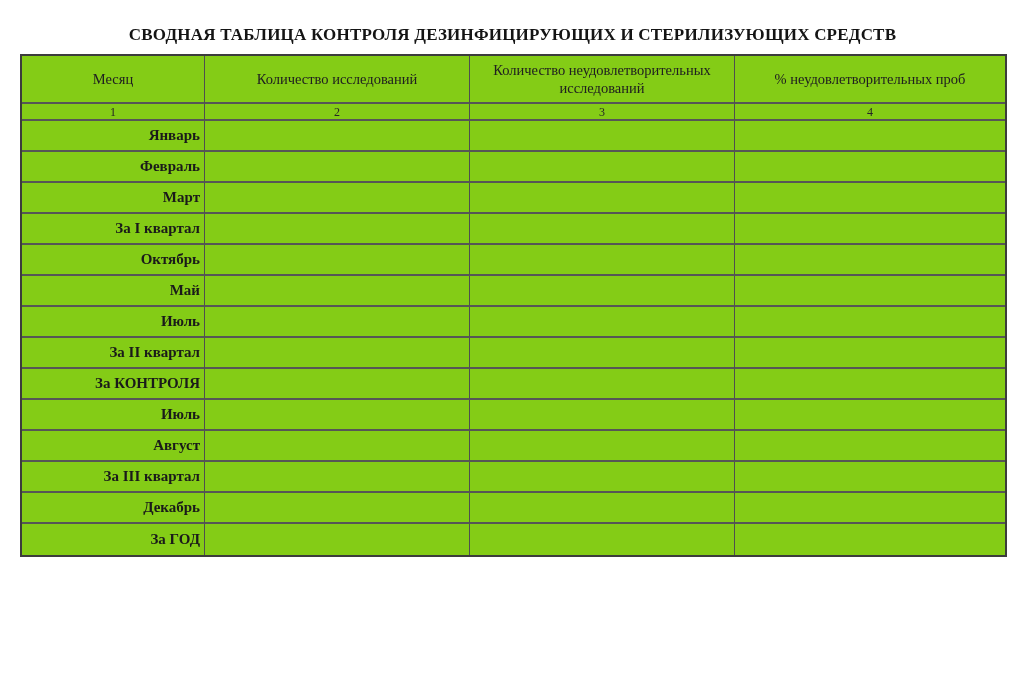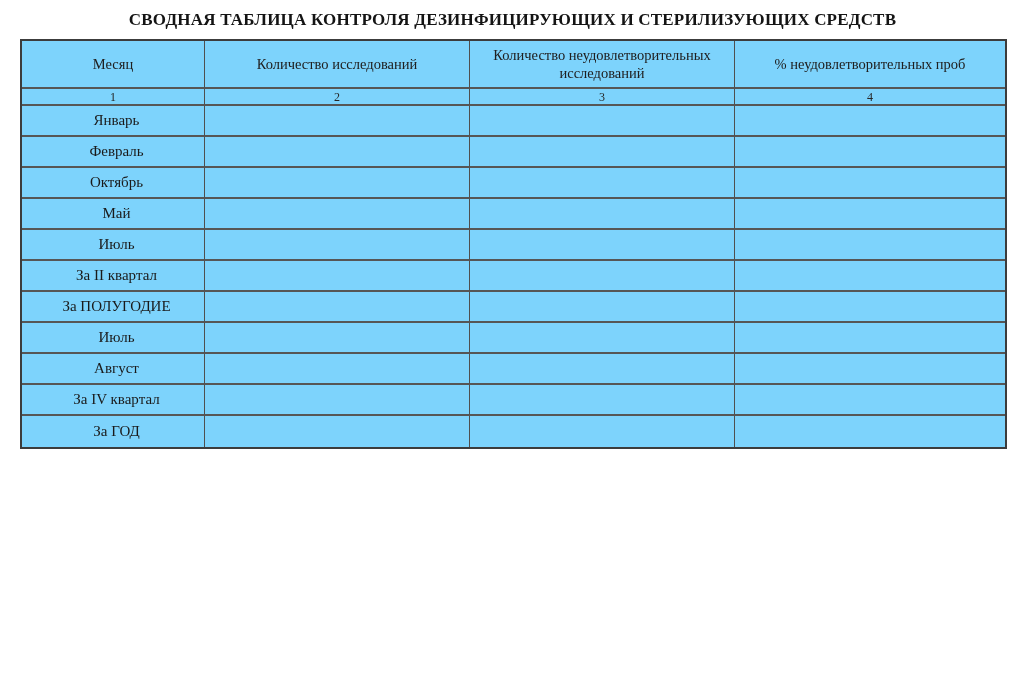--- a/index.html
+++ b/index.html
@@ -5,37 +5,37 @@
   * { box-sizing: border-box; }
   html, body { margin: 0; padding: 0; }
   body {
     width: 1024px;
     height: 678px;
     background: #ffffff;
     overflow: hidden;
     font-family: "Liberation Serif", "DejaVu Serif", serif;
     color: #1c1c1c;
   }
-  .page { padding: 7px 19px 0 20px; }
+  .page { padding: 22px 19px 0 20px; }
   .doc-title {
     text-align: center;
     font-weight: bold;
     font-size: 17px;
     letter-spacing: 0.2px;
     color: #141414;
     margin: 3px 0 9px 0;
     white-space: nowrap;
   }
   table.grid {
     width: 985px;
     table-layout: fixed;
     border-collapse: separate;
     border-spacing: 0;
     border: 2px solid #3c3c3c;
-    background: #7dd3fc;
+    background: #84cc16;
   }
   col.c1 { width: 183px; }
   col.c2 { width: 265px; }
   col.c3 { width: 265px; }
   col.c4 { width: 270px; }
   th, td {
     border-right: 1px solid #4f4f4f;
     border-bottom: 2px solid #565656;
     padding: 0 4px;
     font-weight: normal;
@@ -58,21 +58,21 @@
     font-size: 12px;
     line-height: 1;
     color: #262626;
   }
   tr.data td {
     height: 31px;
     vertical-align: middle;
     font-size: 15px;
     color: #1a1a1a;
   }
-  tr.data td.month { padding-left: 11px; text-align: center; }
+  tr.data td.month { padding-left: 11px; text-align: right; font-weight: bold; }
 </style>
 </head>
 <body>
 
 <div class="page">
 
   <div class="doc-title">СВОДНАЯ ТАБЛИЦА КОНТРОЛЯ ДЕЗИНФИЦИРУЮЩИХ И СТЕРИЛИЗУЮЩИХ СРЕДСТВ</div>
 
   <table class="grid">
     <colgroup>
@@ -103,20 +103,32 @@
       <td></td>
       <td></td>
     </tr>
     <tr class="data">
       <td class="month">Февраль</td>
       <td></td>
       <td></td>
       <td></td>
     </tr>
     <tr class="data">
+      <td class="month">Март</td>
+      <td></td>
+      <td></td>
+      <td></td>
+    </tr>
+    <tr class="data">
+      <td class="month">За I квартал</td>
+      <td></td>
+      <td></td>
+      <td></td>
+    </tr>
+    <tr class="data">
       <td class="month">Октябрь</td>
       <td></td>
       <td></td>
       <td></td>
     </tr>
     <tr class="data">
       <td class="month">Май</td>
       <td></td>
       <td></td>
       <td></td>
@@ -127,39 +139,45 @@
       <td></td>
       <td></td>
     </tr>
     <tr class="data">
       <td class="month">За II квартал</td>
       <td></td>
       <td></td>
       <td></td>
     </tr>
     <tr class="data">
-      <td class="month">За ПОЛУГОДИЕ</td>
+      <td class="month">За КОНТРОЛЯ</td>
       <td></td>
       <td></td>
       <td></td>
     </tr>
     <tr class="data">
       <td class="month">Июль</td>
       <td></td>
       <td></td>
       <td></td>
     </tr>
     <tr class="data">
       <td class="month">Август</td>
       <td></td>
       <td></td>
       <td></td>
     </tr>
     <tr class="data">
-      <td class="month">За IV квартал</td>
+      <td class="month">За III квартал</td>
+      <td></td>
+      <td></td>
+      <td></td>
+    </tr>
+    <tr class="data">
+      <td class="month">Декабрь</td>
       <td></td>
       <td></td>
       <td></td>
     </tr>
     <tr class="data">
       <td class="month">За ГОД</td>
       <td></td>
       <td></td>
       <td></td>
     </tr>

